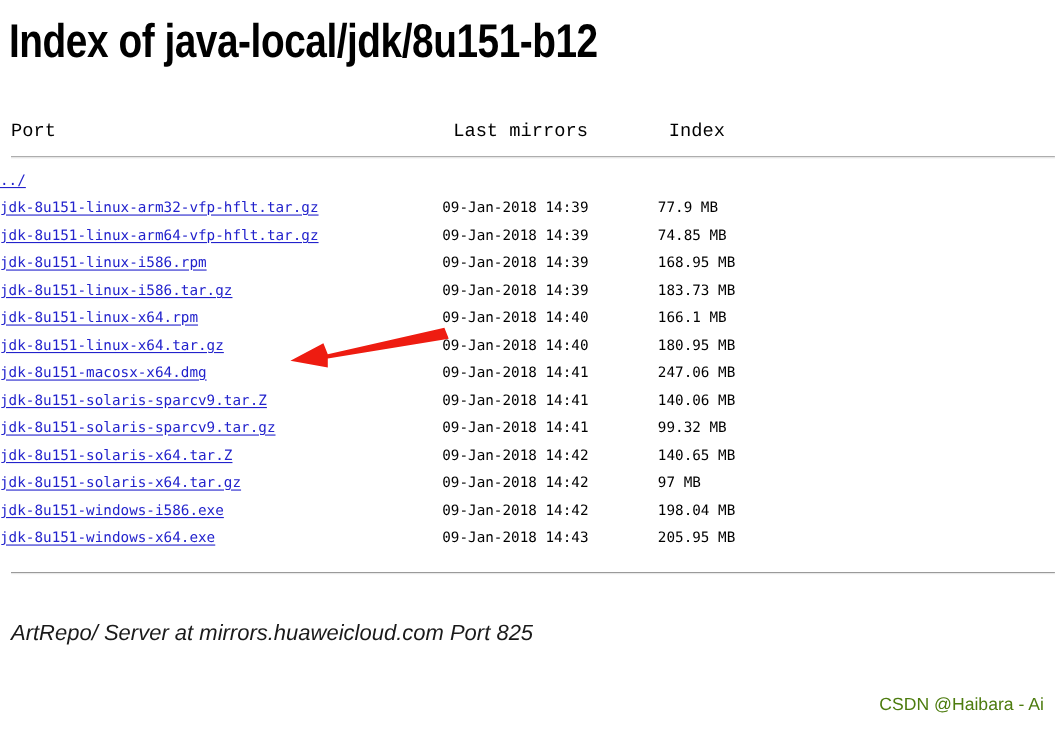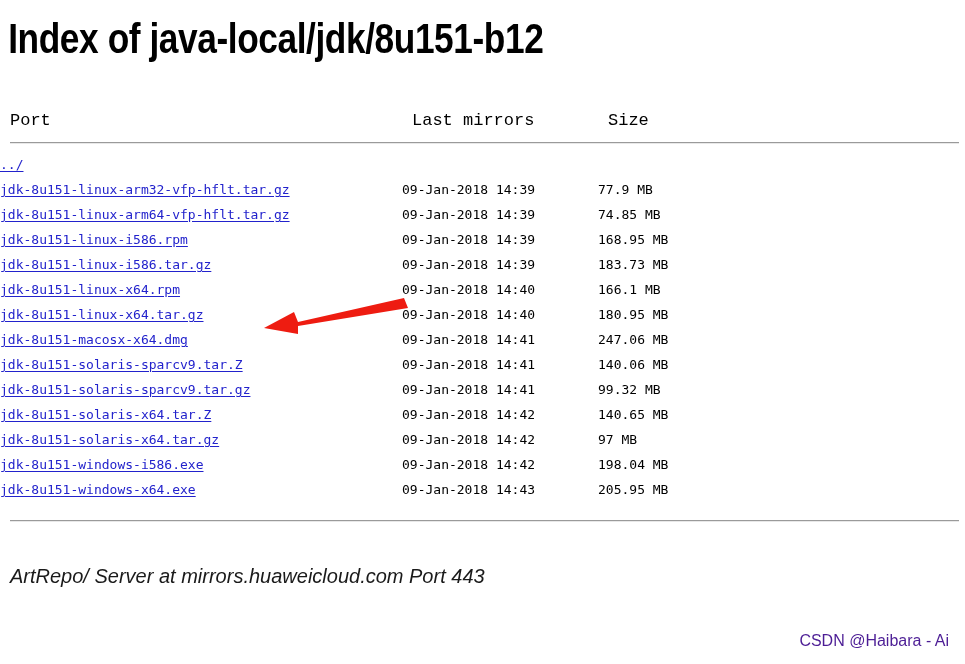--- a/index.html
+++ b/index.html
@@ -126,29 +126,29 @@
     white-space: nowrap;
   }
 </style>
 </head>
 <body>
 
 <h1 id="page-title">Index of java-local/jdk/8u151-b12</h1>
 
 <div id="listing-wrap">
 
-  <pre id="listing"><span class="hdr-row"><span class="col-name">Port</span><span class="col-date">Last mirrors</span><span class="col-size">Size</span></span></pre>
+  <pre id="listing"><span class="hdr-row"><span class="col-name">Port</span><span class="col-date">Last mirrors</span><span class="col-size">Index</span></span></pre>
 
   <hr class="hrule">
 
   <pre id="listing-body"><span class="row"><span class="col-name"><a class="flink" href="#" style="color: rgb(34, 34, 204);">../</a></span></span><span class="row"><span class="col-name"><a class="flink" href="#" style="color: rgb(34, 34, 204);">jdk-8u151-linux-arm32-vfp-hflt.tar.gz</a></span><span class="col-date">09-Jan-2018 14:39</span><span class="col-size">77.9 MB</span></span><span class="row"><span class="col-name"><a class="flink" href="#" style="color: rgb(34, 34, 204);">jdk-8u151-linux-arm64-vfp-hflt.tar.gz</a></span><span class="col-date">09-Jan-2018 14:39</span><span class="col-size">74.85 MB</span></span><span class="row"><span class="col-name"><a class="flink" href="#" style="color: rgb(34, 34, 204);">jdk-8u151-linux-i586.rpm</a></span><span class="col-date">09-Jan-2018 14:39</span><span class="col-size">168.95 MB</span></span><span class="row"><span class="col-name"><a class="flink" href="#" style="color: rgb(34, 34, 204);">jdk-8u151-linux-i586.tar.gz</a></span><span class="col-date">09-Jan-2018 14:39</span><span class="col-size">183.73 MB</span></span><span class="row"><span class="col-name"><a class="flink" href="#" style="color: rgb(34, 34, 204);">jdk-8u151-linux-x64.rpm</a></span><span class="col-date">09-Jan-2018 14:40</span><span class="col-size">166.1 MB</span></span><span class="row"><span class="col-name"><a class="flink" href="#" style="color: rgb(34, 34, 204);">jdk-8u151-linux-x64.tar.gz</a></span><span class="col-date">09-Jan-2018 14:40</span><span class="col-size">180.95 MB</span></span><span class="row"><span class="col-name"><a class="flink" href="#" style="color: rgb(34, 34, 204);">jdk-8u151-macosx-x64.dmg</a></span><span class="col-date">09-Jan-2018 14:41</span><span class="col-size">247.06 MB</span></span><span class="row"><span class="col-name"><a class="flink" href="#" style="color: rgb(34, 34, 204);">jdk-8u151-solaris-sparcv9.tar.Z</a></span><span class="col-date">09-Jan-2018 14:41</span><span class="col-size">140.06 MB</span></span><span class="row"><span class="col-name"><a class="flink" href="#" style="color: rgb(34, 34, 204);">jdk-8u151-solaris-sparcv9.tar.gz</a></span><span class="col-date">09-Jan-2018 14:41</span><span class="col-size">99.32 MB</span></span><span class="row"><span class="col-name"><a class="flink" href="#" style="color: rgb(34, 34, 204);">jdk-8u151-solaris-x64.tar.Z</a></span><span class="col-date">09-Jan-2018 14:42</span><span class="col-size">140.65 MB</span></span><span class="row"><span class="col-name"><a class="flink" href="#" style="color: rgb(34, 34, 204);">jdk-8u151-solaris-x64.tar.gz</a></span><span class="col-date">09-Jan-2018 14:42</span><span class="col-size">97 MB</span></span><span class="row"><span class="col-name"><a class="flink" href="#" style="color: rgb(34, 34, 204);">jdk-8u151-windows-i586.exe</a></span><span class="col-date">09-Jan-2018 14:42</span><span class="col-size">198.04 MB</span></span><span class="row"><span class="col-name"><a class="flink" href="#" style="color: rgb(34, 34, 204);">jdk-8u151-windows-x64.exe</a></span><span class="col-date">09-Jan-2018 14:43</span><span class="col-size">205.95 MB</span></span></pre>
 
   <hr class="hrule">
 
 </div>
 
-<div id="footer">ArtRepo/ Server at mirrors.huaweicloud.com Port 443</div>
+<div id="footer">ArtRepo/ Server at mirrors.huaweicloud.com Port 825</div>
 
 <svg id="arrow-annotation" viewBox="0 0 150 44">
   <polygon points="146,2 40,26 36,16 6,32 40,38 40,30 150,12" fill="#ee1c11"></polygon>
 </svg>
 
-<div id="watermark" style="color: #4c1d95;">CSDN @Haibara - Ai</div>
+<div id="watermark" style="color: #4d7c0f;">CSDN @Haibara - Ai</div>
 
 </body></html>

